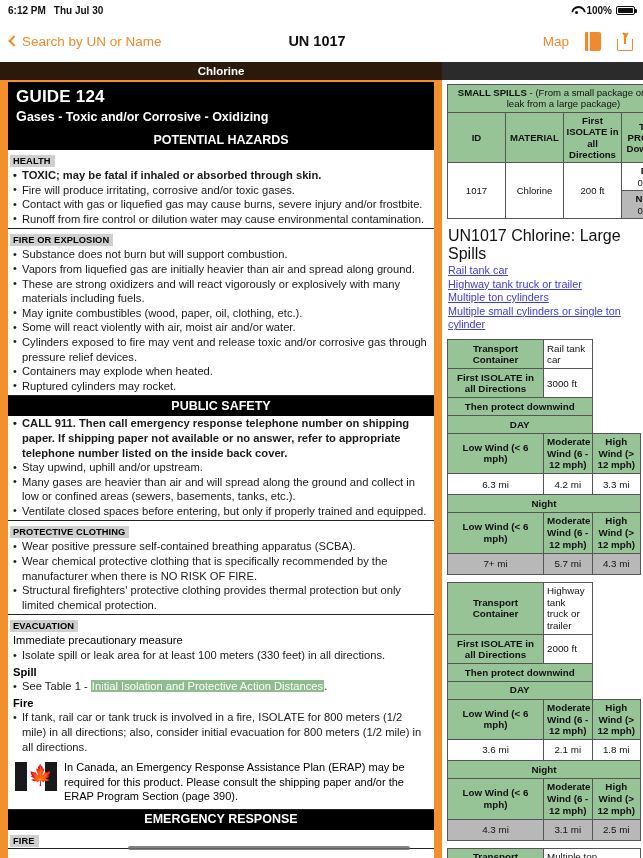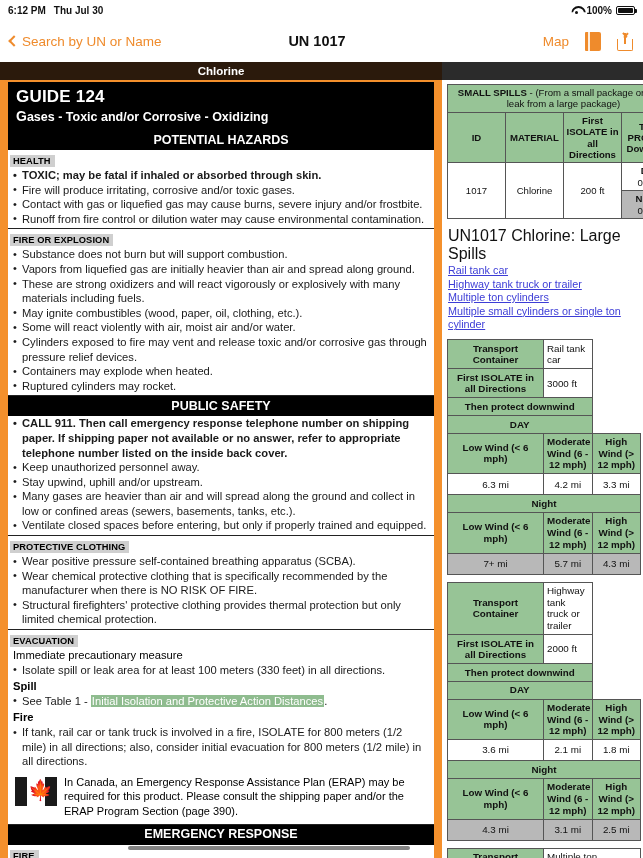--- a/index.html
+++ b/index.html
@@ -244,21 +244,20 @@
             <li>Containers may explode when heated.</li>
             <li>Ruptured cylinders may rocket.</li>
           </ul>
         </div>
 
         <div class="blackband">PUBLIC SAFETY</div>
 
         <div class="section">
           <ul class="blist">
             <li class="b">CALL 911. Then call emergency response telephone number on shipping paper. If shipping paper not available or no answer, refer to appropriate telephone number listed on the inside back cover.</li>
-            <li>Keep unauthorized personnel away.</li>
             <li>Stay upwind, uphill and/or upstream.</li>
             <li>Many gases are heavier than air and will spread along the ground and collect in low or confined areas (sewers, basements, tanks, etc.).</li>
             <li>Ventilate closed spaces before entering, but only if properly trained and equipped.</li>
           </ul>
         </div>
 
         <div class="section">
           <div class="subhead">PROTECTIVE CLOTHING</div>
           <ul class="blist">
             <li>Wear positive pressure self-contained breathing apparatus (SCBA).</li>

